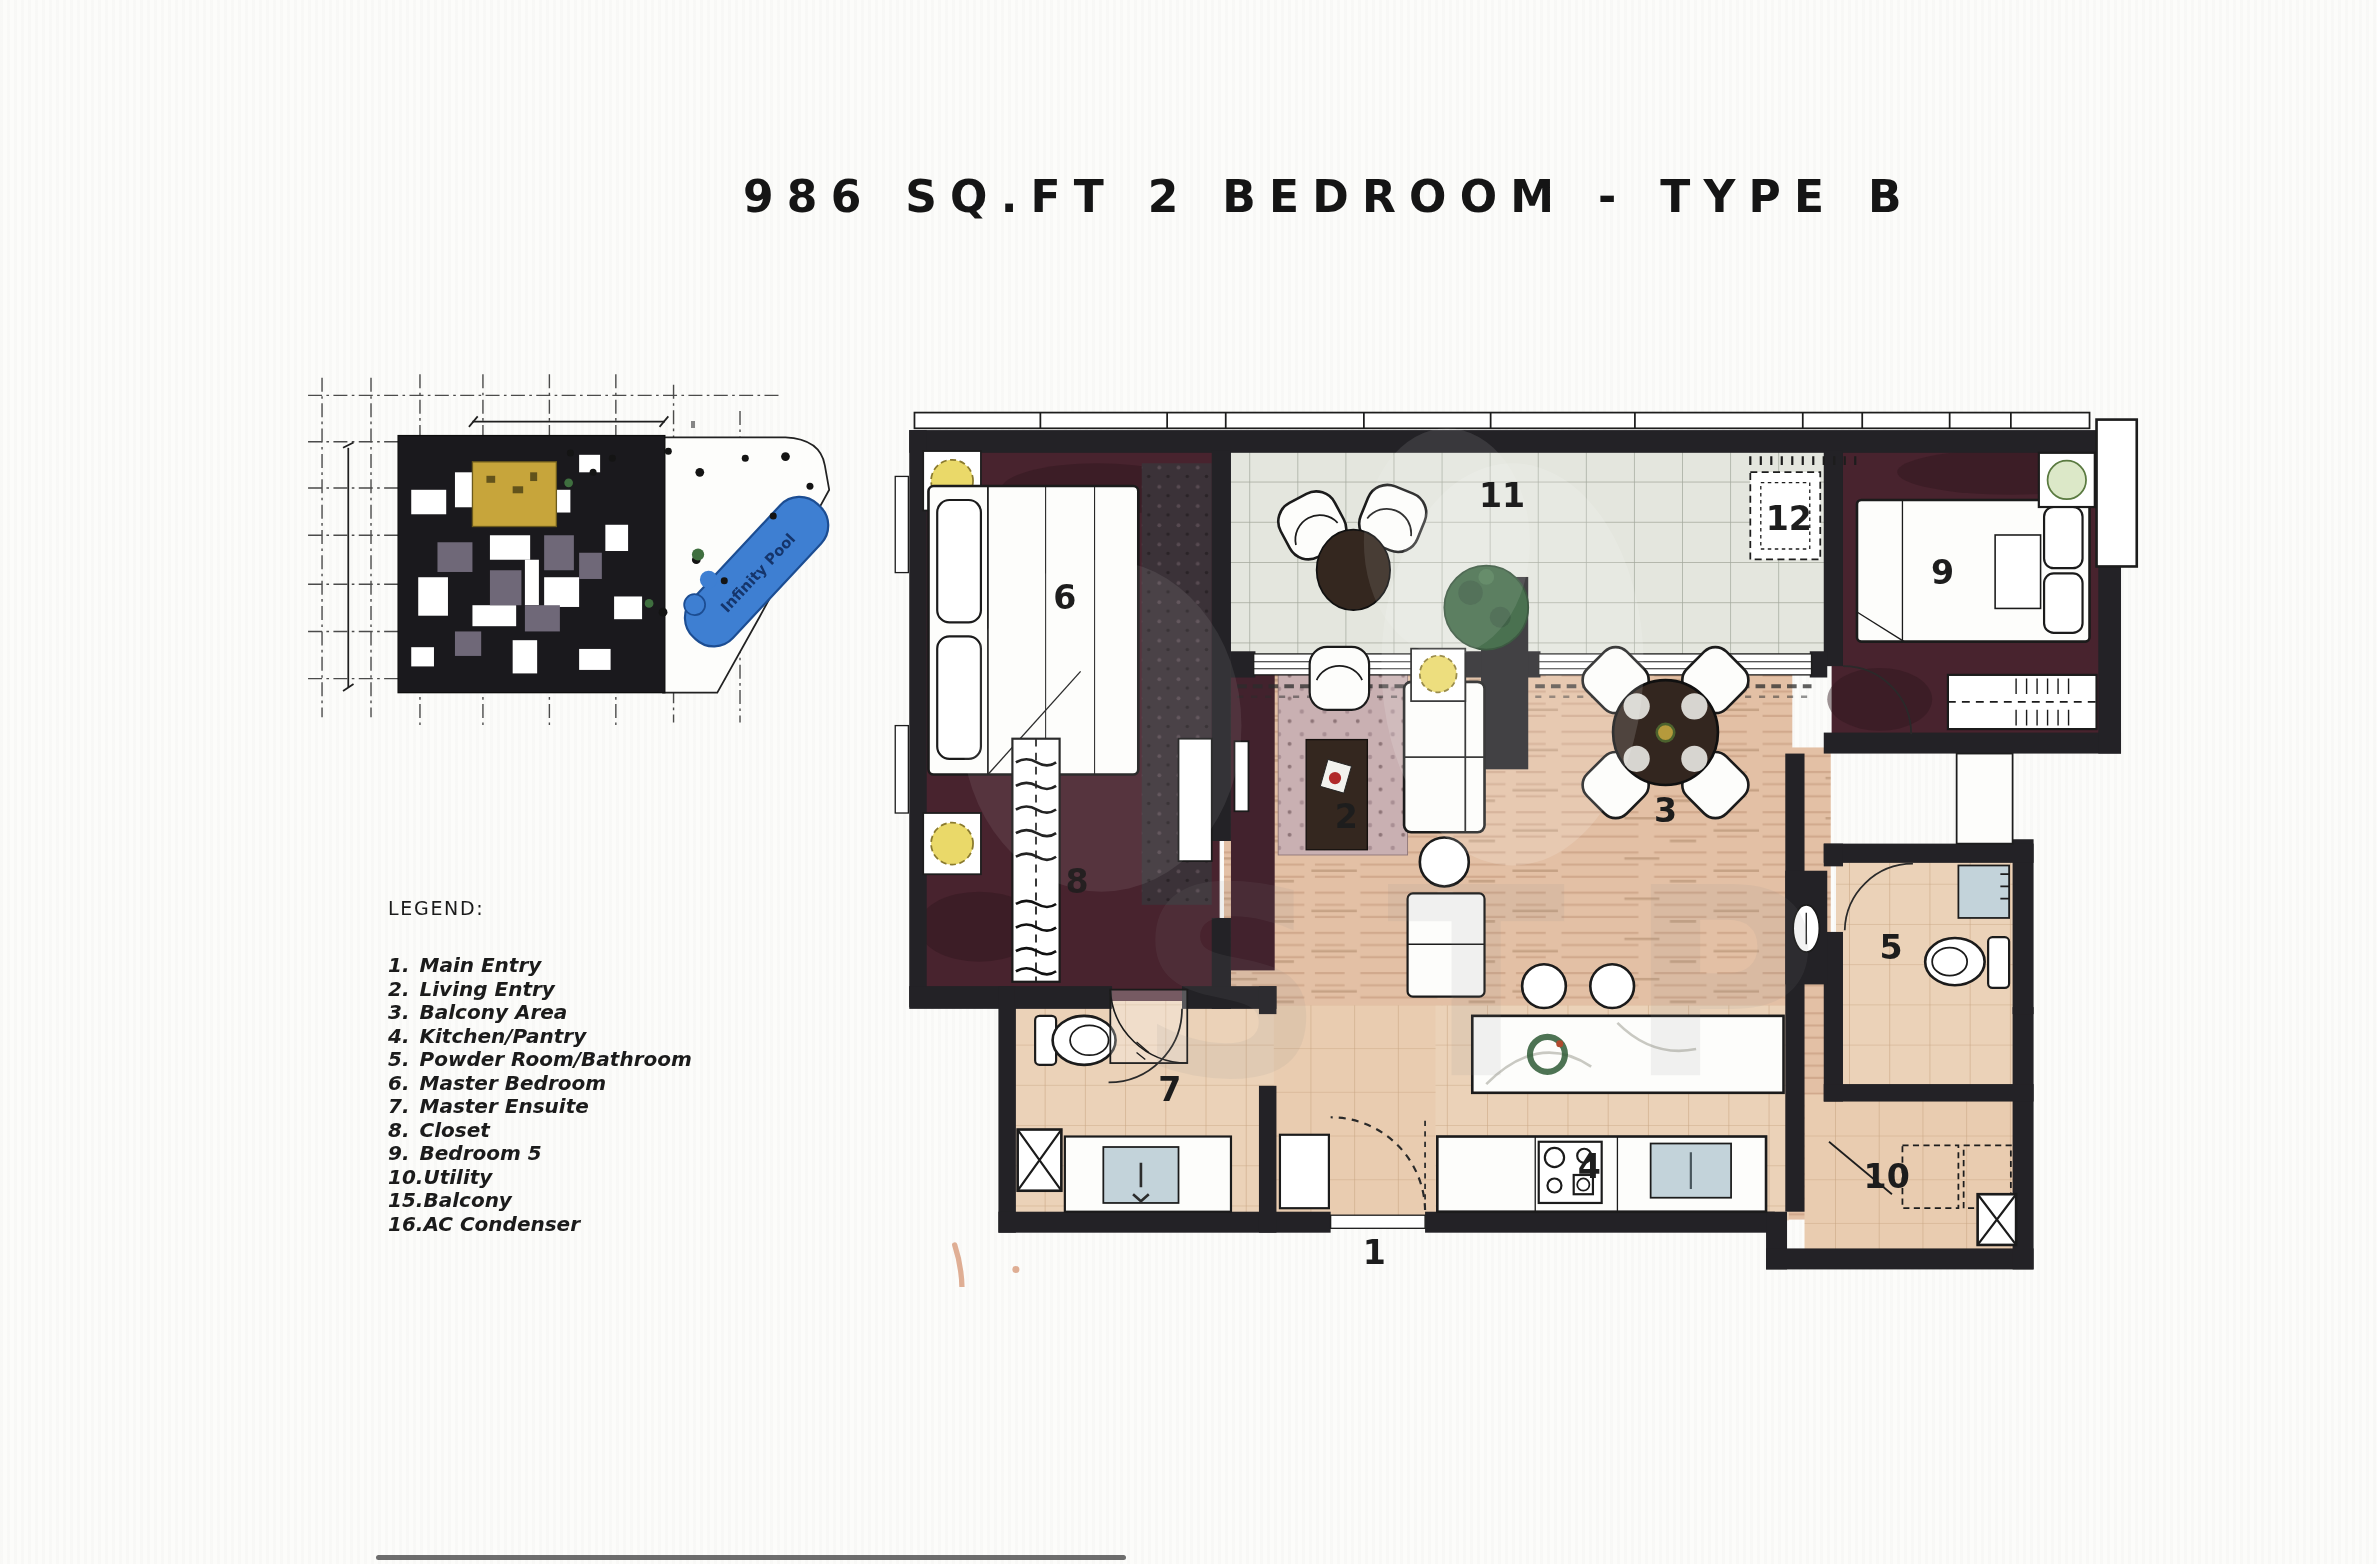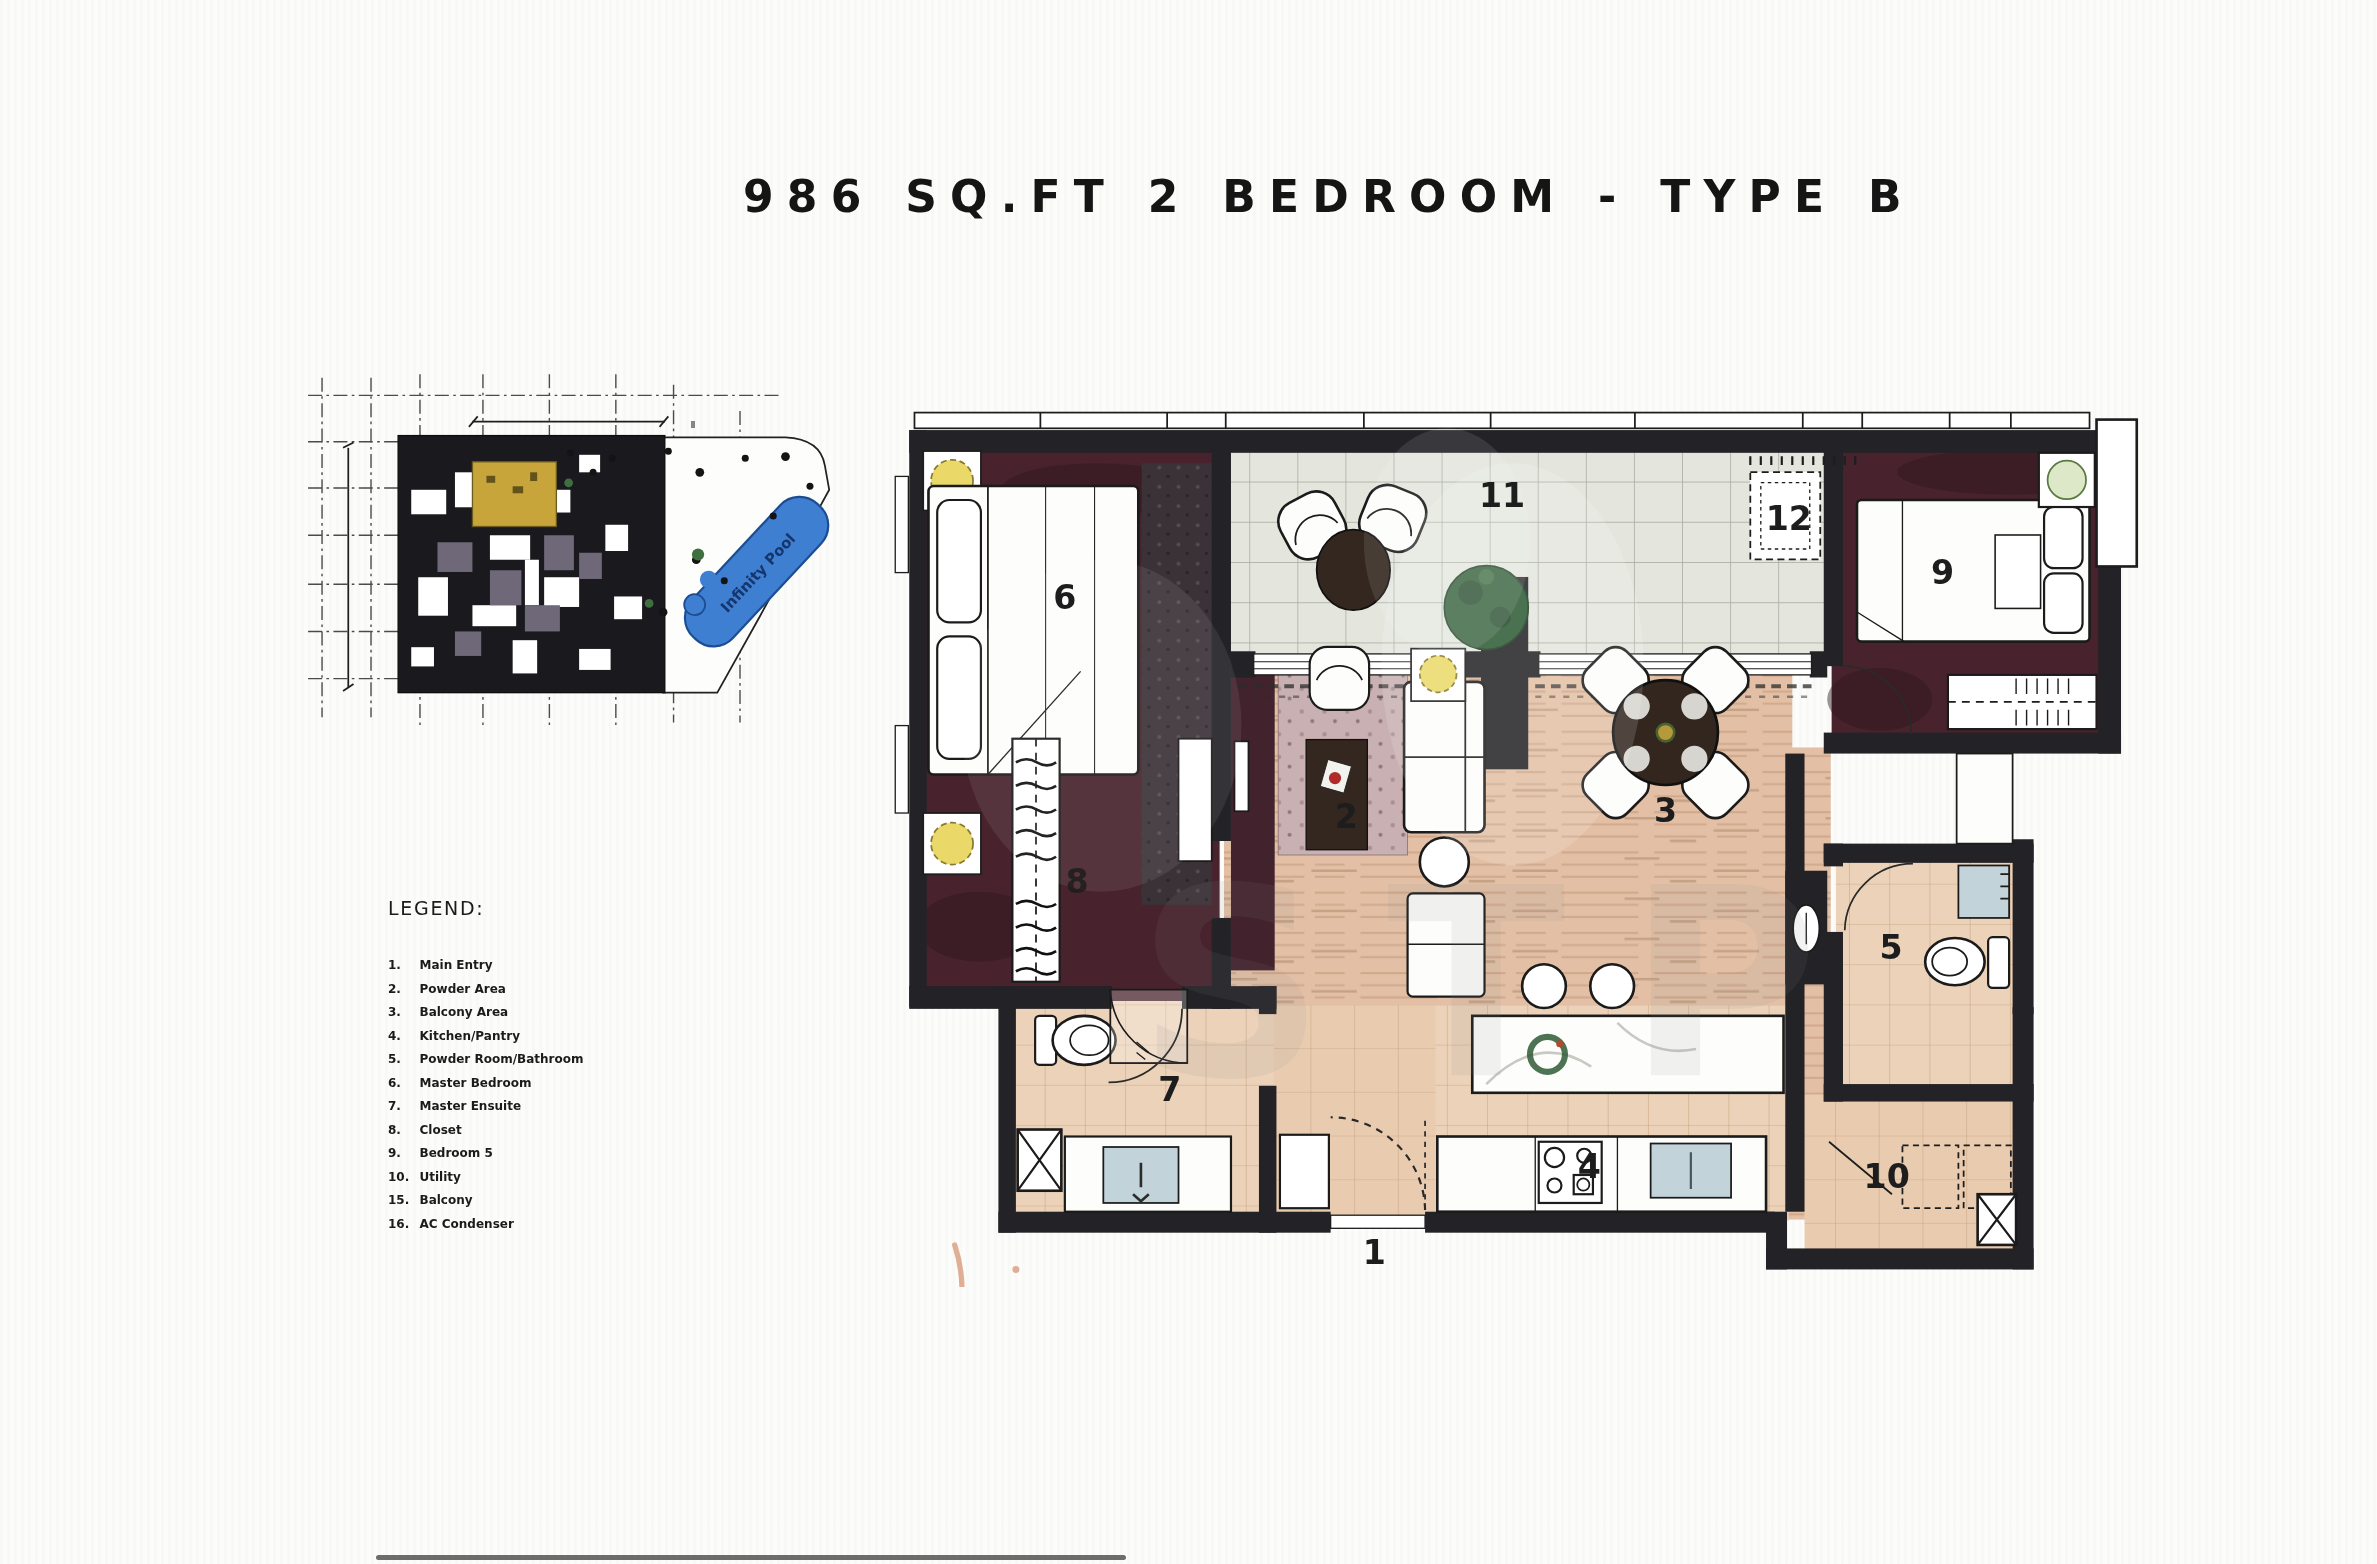--- a/index.html
+++ b/index.html
@@ -10,21 +10,21 @@
     font-family:"DejaVu Sans","Liberation Sans",sans-serif;
   }
   .title{
     position:absolute; left:743px; top:171px; width:1014px;
     text-align:center; font-size:44px; font-weight:bold; color:#151515;
     letter-spacing:0.30em; word-spacing:0.05em; white-space:nowrap;
   }
   .legend{ position:absolute; left:388px; top:897px; color:#1b1b1b;}
   .legend h2{ margin:0 0 35px 0; font-size:19px; font-weight:normal; letter-spacing:1.7px;}
   .legend ol{ list-style:none; margin:0; padding:0;}
-  .legend li{ font-size:12px; font-weight:bold; line-height:23.5px; white-space:nowrap;}
+  .legend li{ font-size:20px; font-weight:bold; line-height:23.5px; white-space:nowrap;font-style:italic;}
   .legend .num{ display:inline-block; min-width:31.5px;}
   svg text.plan-num{ font-family:"DejaVu Sans","Liberation Sans",sans-serif; font-size:38px; font-weight:bold; fill:#1d1d1d;}
   svg text.plan-num.faint{ opacity:.85;}
   .keyplan,.plan{ position:absolute; }
   .keyplan{ left:293px; top:363px; }
   .plan{ left:883px; top:395px; }
   .scanline{ position:absolute; left:376px; top:1555px; width:750px; height:5.2px; background:#3d3d3d; opacity:.75; border-radius:2.6px;}
 </style>
 </head>
 <body>
@@ -124,21 +124,21 @@
           <circle cx="798" cy="634" r="7"></circle>
           <circle cx="742" cy="690" r="5"></circle>
       </g>
     </g>
   </svg>
 
   <div class="legend">
     <h2>LEGEND:</h2>
     <ol>
         <li><span class="num">1.</span><span class="lab">Main Entry</span></li>
-        <li><span class="num">2.</span><span class="lab">Powder Area</span></li>
+        <li><span class="num">2.</span><span class="lab">Living Entry</span></li>
         <li><span class="num">3.</span><span class="lab">Balcony Area</span></li>
         <li><span class="num">4.</span><span class="lab">Kitchen/Pantry</span></li>
         <li><span class="num">5.</span><span class="lab">Powder Room/Bathroom</span></li>
         <li><span class="num">6.</span><span class="lab">Master Bedroom</span></li>
         <li><span class="num">7.</span><span class="lab">Master Ensuite</span></li>
         <li><span class="num">8.</span><span class="lab">Closet</span></li>
         <li><span class="num">9.</span><span class="lab">Bedroom 5</span></li>
         <li><span class="num">10.</span><span class="lab">Utility</span></li>
         <li><span class="num">15.</span><span class="lab">Balcony</span></li>
         <li><span class="num">16.</span><span class="lab">AC Condenser</span></li>

